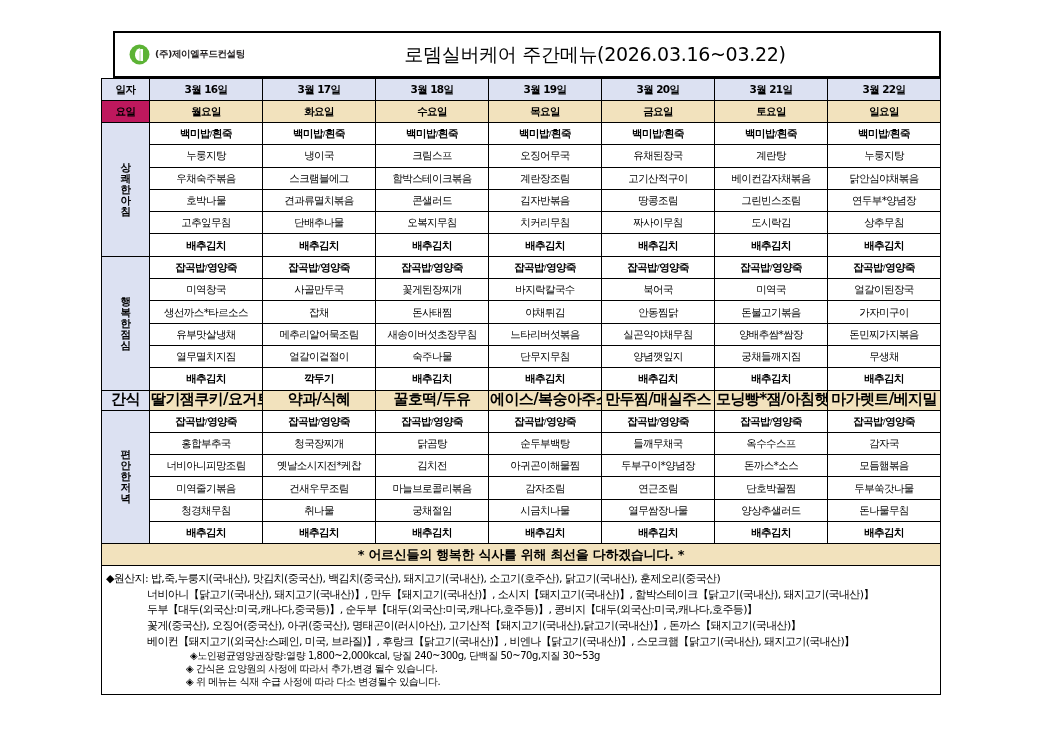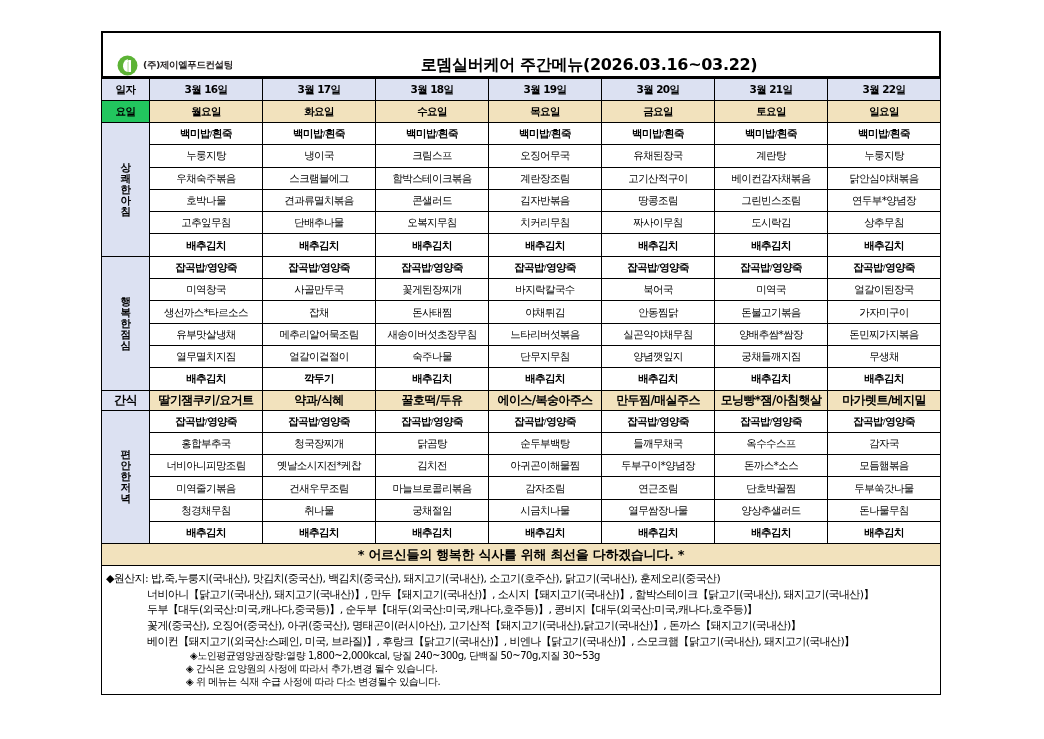--- a/index.html
+++ b/index.html
@@ -26,26 +26,27 @@
   #sheet {
     position: absolute;
     left: 101px;
     top: 31px;
     width: 840px;
   }
 
   
   .header-band {
     display: flex;
-    align-items: flex-end;
+    align-items: center;
     height: 47px;
     border: 2px solid #000;
     border-bottom: 2px solid #000;
     box-sizing: border-box;
     background: #ffffff;
+    margin-left: 12px;
   }
   .brand {
     display: flex;
     align-items: center;
     gap: 5px;
     padding-left: 14px;
     width: 220px;
     box-sizing: border-box;
   }
   .brand-logo {
@@ -57,22 +58,22 @@
   .brand-name {
     font-size: 9.5px;
     font-weight: 700;
     letter-spacing: -0.4px;
     color: #231f20;
     white-space: nowrap;
   }
   .sheet-title {
     flex: 1 1 auto;
     text-align: center;
-    font-size: 16px;
-    font-weight: 700;
+    font-size: 19px;
+    font-weight: 400;
     letter-spacing: -0.3px;
     padding-right: 84px;
     white-space: nowrap;
   }
 
   
   table.menu {
     border-collapse: collapse;
     table-layout: fixed;
     width: 840px;
@@ -89,39 +90,39 @@
     white-space: nowrap;
     overflow: hidden;
   }
   col.c-label { width: 48px; }
   col.c-day   { width: 113px; }
 
   .row-date td, .row-dow td { height: 21px; font-weight: 700; font-size: 11px; }
   .row-date td { background: #dce1f2; }
   .row-dow  td { background: #f2e2bd; }
   .row-date td.lbl { background: #dce1f2; }
-  .row-dow  td.lbl { background: #22c55e; }
+  .row-dow  td.lbl { background: #be185d; }
 
   td.lbl {
     background: #dce1f2;
     font-weight: 700;
     font-size: 11px;
     letter-spacing: 0;
     line-height: 1.32;
     padding: 0;
   }
   td.lbl .stack { display: block; }
   td.lbl .stack span { display: block; }
 
   tr.meal td { height: 21.3px; }
   tr.meal.first td,
   tr.meal.last  td { font-weight: 700; font-family: Liberation Serif, serif; }
   tr.meal td.dish { background: #ffffff; }
 
-  tr.snack td { height: 19px; font-weight: 700; font-size: 12px; }
+  tr.snack td { height: 19px; font-weight: 700; font-size: 15px; }
   tr.snack td.lbl { background: #dce1f2; }
   tr.snack td.dish { background: #f2e2bd; }
 
   tr.notice td {
     height: 21px;
     background: #f2e2bd;
     font-weight: 700;
     font-size: 13px;
     letter-spacing: -0.3px;
   }

